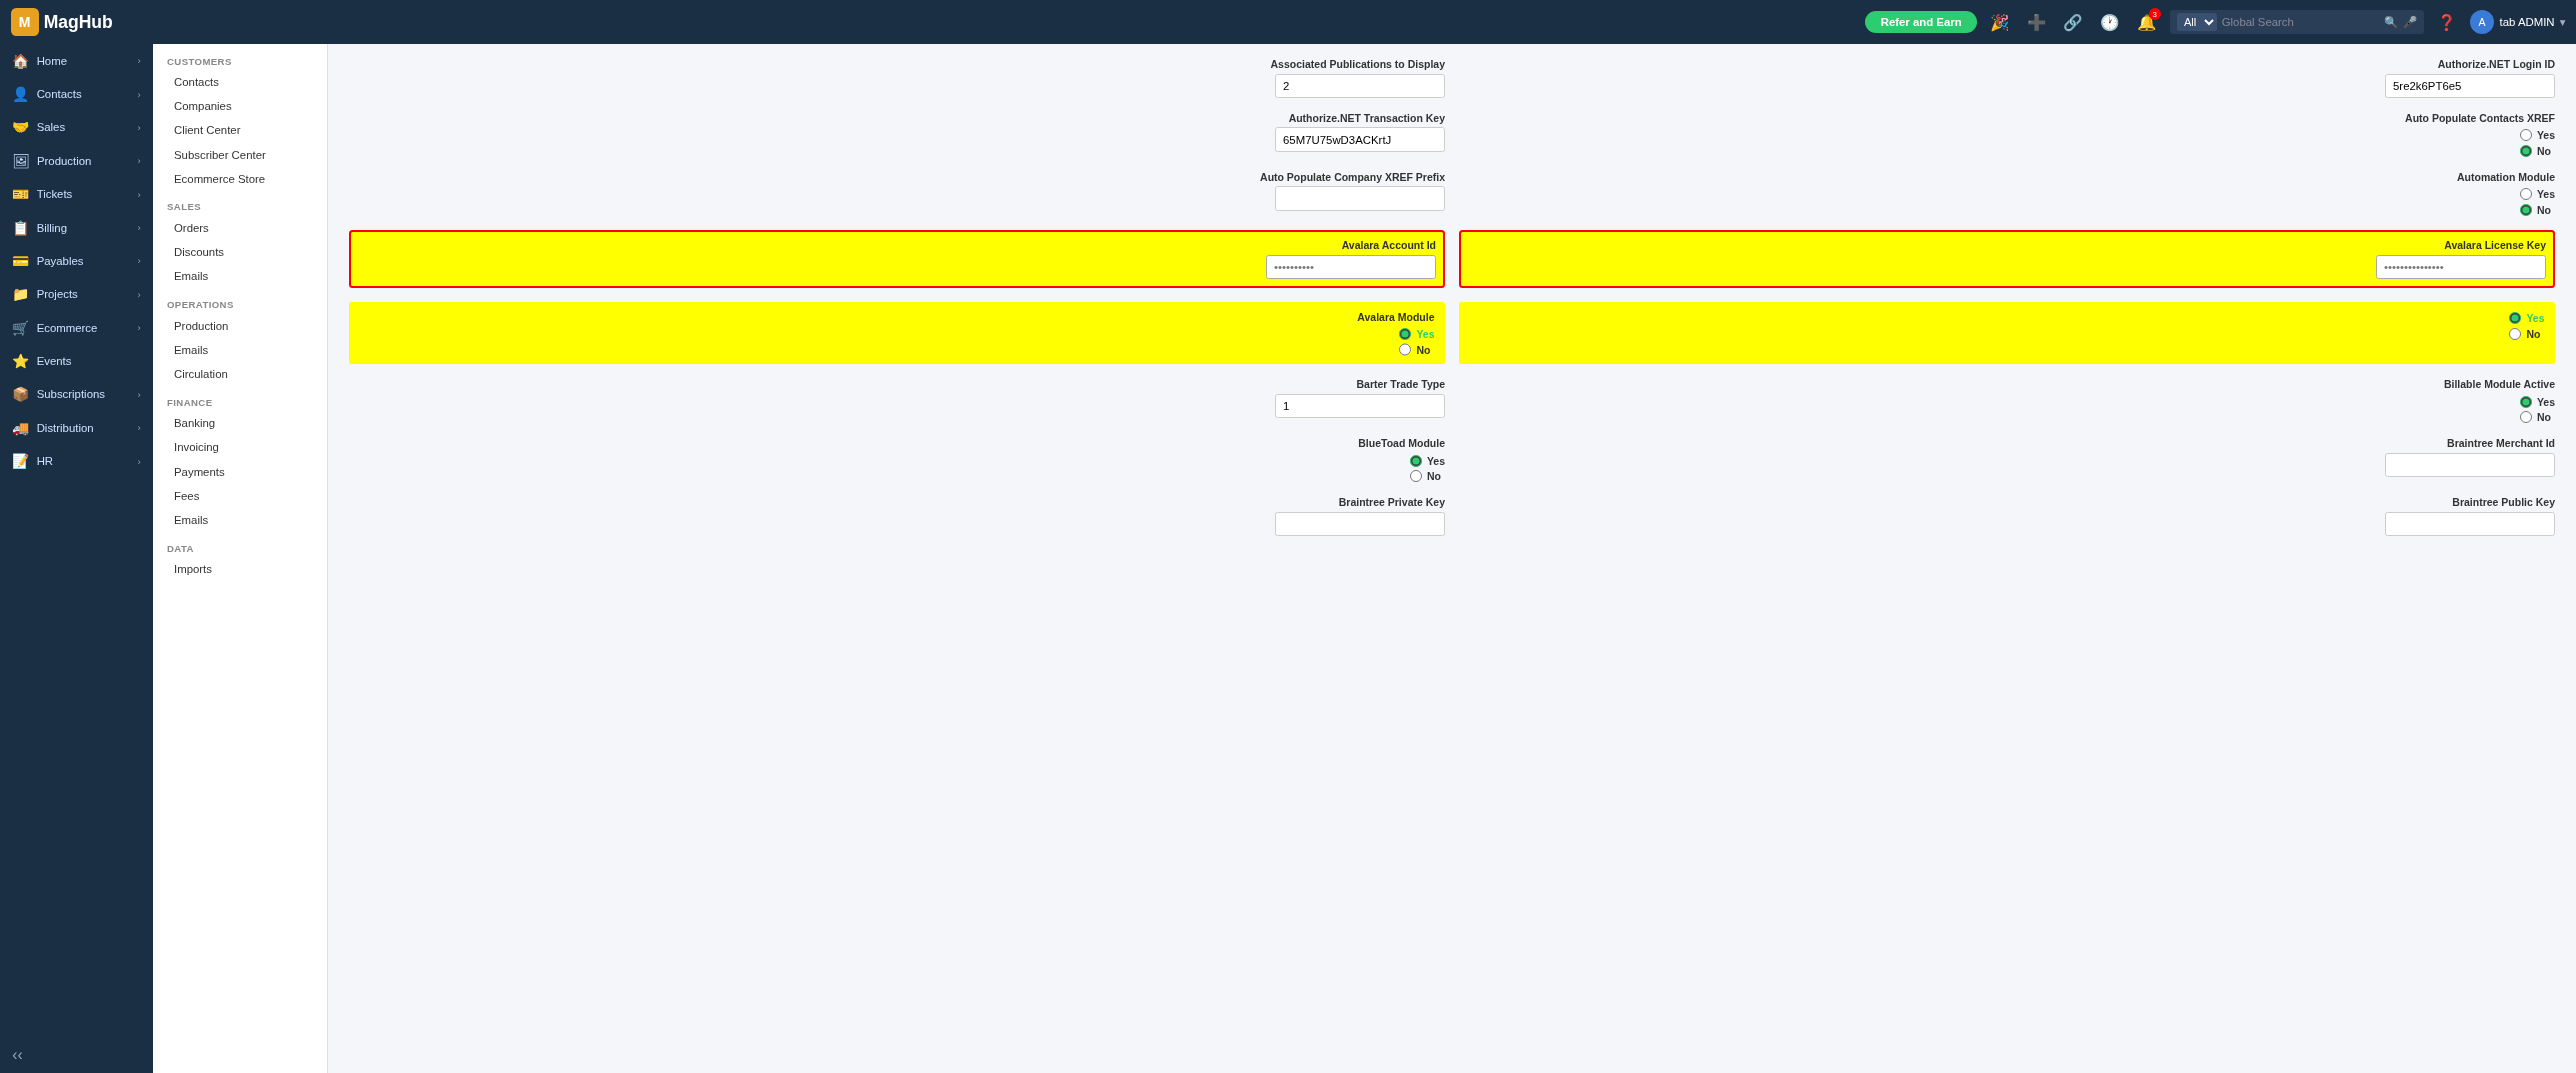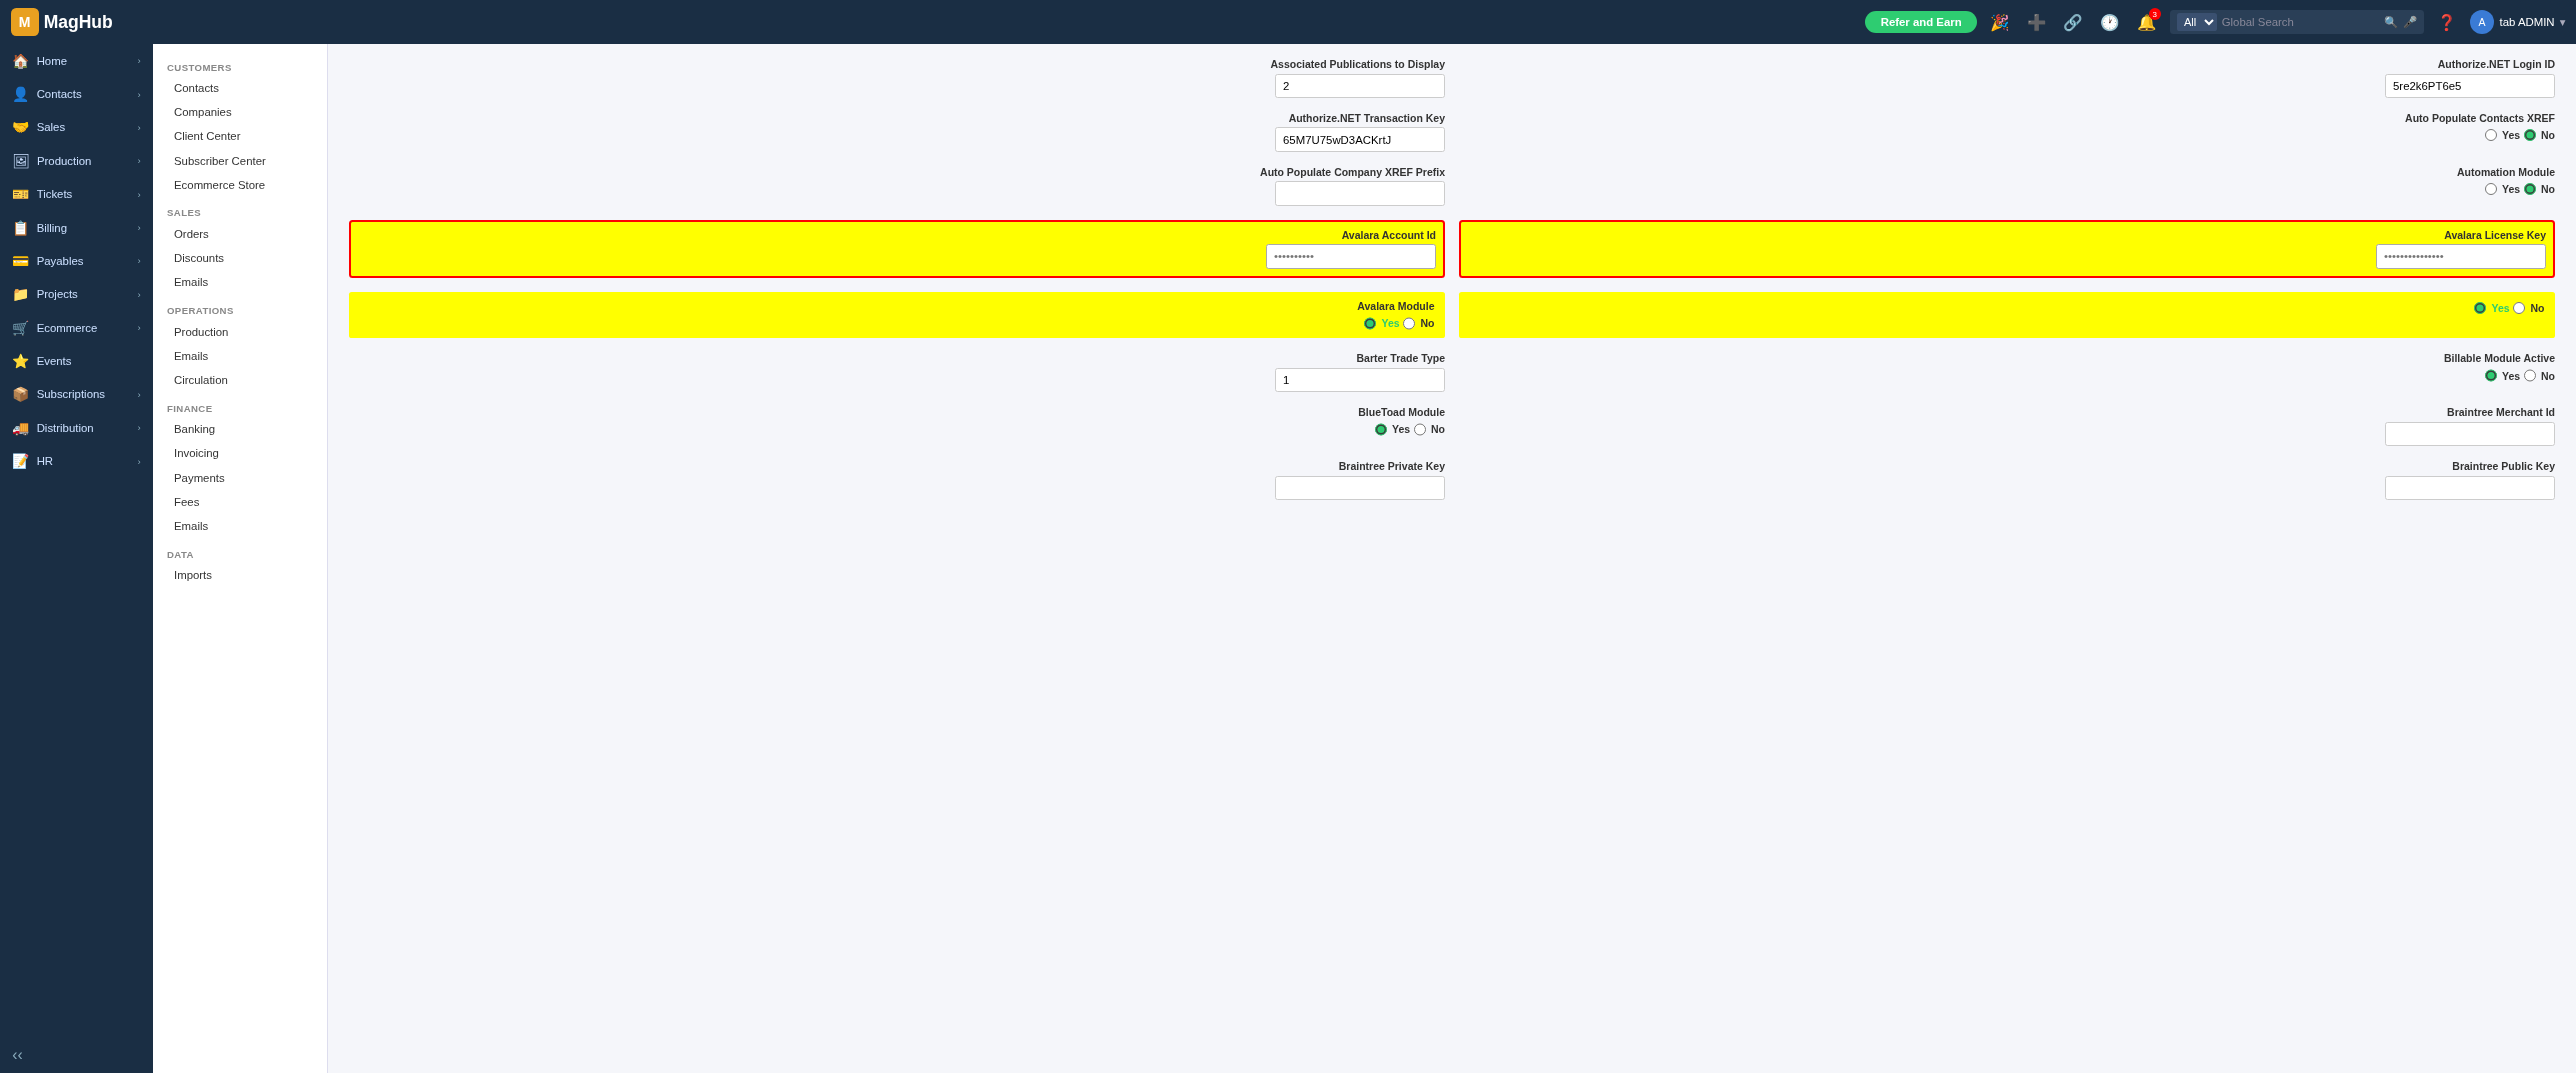--- a/index.html
+++ b/index.html
@@ -111,21 +111,21 @@
       color: #8ab; font-size: 15.7px; cursor: pointer;
     }
 
     
     .menu-panel {
       width: 175px;
       background: white;
       border-right: 0.9px solid #dde;
       overflow-y: auto;
       flex-shrink: 0;
-      padding-top: 7px;
+      padding-top: 1px;
     }
     .menu-section-title {
       font-size: 9.6px; font-weight: bold; color: #888;
       padding: 10.5px 14px 3.5px;
       letter-spacing: 0.4px;
     }
     .menu-item {
       padding: 6.1px 14px 6.1px 21px;
       cursor: pointer; font-size: 11.4px; color: #333;
       display: block;
@@ -152,21 +152,21 @@
     .form-group input[type="text"] {
       border: 0.9px solid #ccc;
       border-radius: 2.6px;
       padding: 5.2px 7px;
       font-size: 11.4px;
       background: white;
       outline: none;
     }
 
     
-    .radio-group { display: flex; flex-direction: row; gap: 3.5px; margin-top: 1.7px; }
+    .radio-group { display: flex; flex-direction: column; gap: 3.5px; margin-top: 1.7px; }
     .radio-item { display: flex; align-items: center; gap: 5.2px; font-size: 11.4px; cursor: pointer; }
     .radio-item input[type="radio"] { accent-color: #2ecc71; width: 12.2px; height: 12.2px; }
 
     
     .highlight-yellow {
       background: #ffff00;
       padding: 8.7px 10.5px;
       border-radius: 2.6px;
     }
     .highlight-yellow label { color: #333; font-weight: bold; font-size: 10.5px; }

